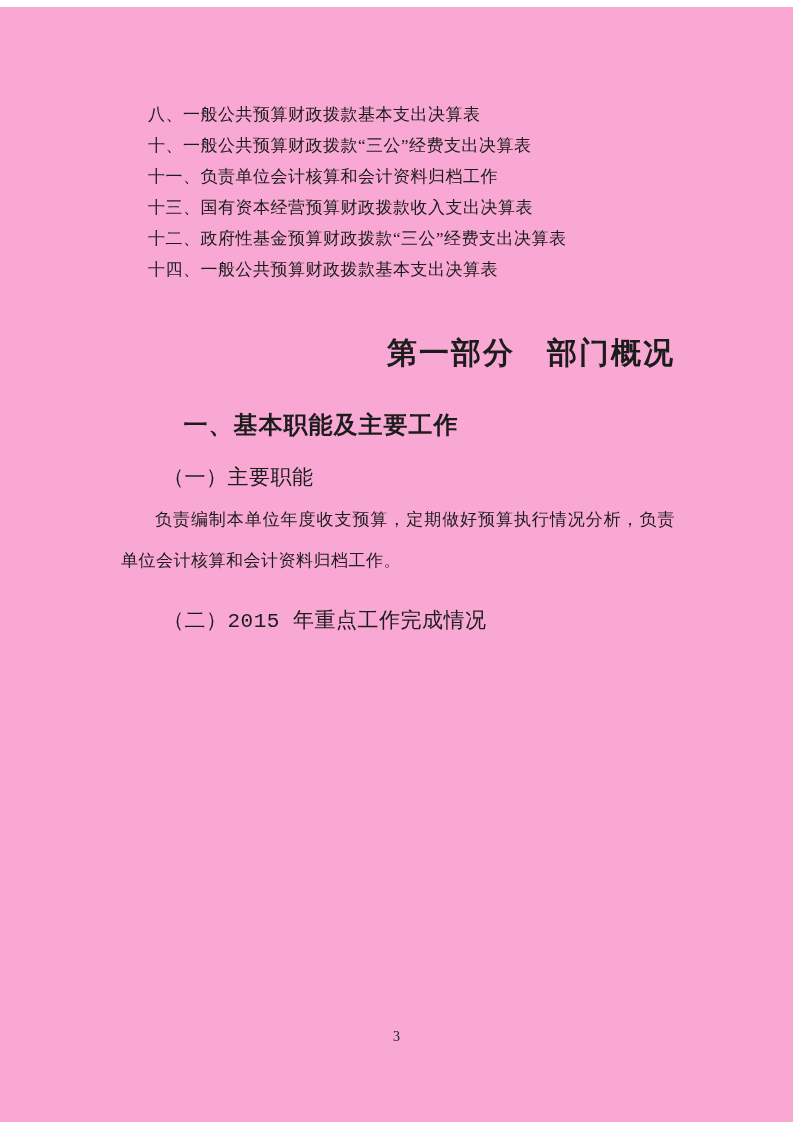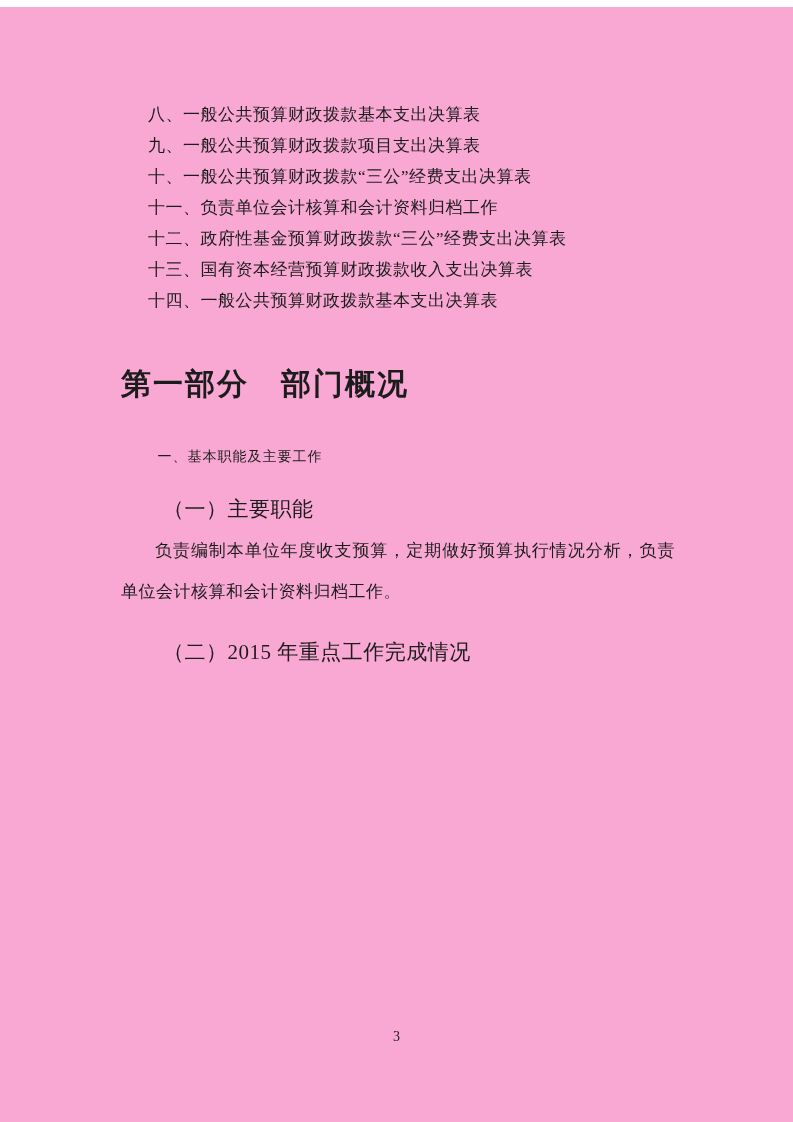--- a/index.html
+++ b/index.html
@@ -22,42 +22,43 @@
     margin-left: 27px;
   }
   .toc li {
     font-size: 17px;
     line-height: 31px;
     white-space: nowrap;
     letter-spacing: 0.5px;
   }
   .part-title {
     margin-top: 48px;
-    text-align: left;
+    text-align: right;
     font-family: "Liberation Sans", "DejaVu Sans", sans-serif;
     font-weight: bold;
     font-size: 30px;
     line-height: 40px;
     letter-spacing: 2px;
   }
   .section-heading {
     margin-top: 39px;
     font-family: "Liberation Sans", "DejaVu Sans", sans-serif;
-    font-weight: normal;
-    font-size: 14px;
+    font-weight: bold;
+    font-size: 24px;
     line-height: 26px;
     text-indent: 2.6em;
     letter-spacing: 1px;
   }
   .sub-heading {
     margin-top: 20px;
     font-size: 21px;
     line-height: 41px;
     text-indent: 2em;
     letter-spacing: 0.5px;
+    font-family: Liberation Mono, monospace;
   }
   .body-para {
     font-size: 17px;
     line-height: 41px;
     text-indent: 2em;
     text-align: justify;
     letter-spacing: 0.5px;
   }
   .page-number {
     position: absolute;
@@ -70,25 +71,24 @@
   }
 </style>
 </head>
 <body>
 
 <div class="page">
   <div class="content">
 
     <ul class="toc">
       <li>八、一般公共预算财政拨款基本支出决算表</li>
-      <li>九、一般公共预算财政拨款项目支出决算表</li>
       <li>十、一般公共预算财政拨款“三公”经费支出决算表</li>
       <li>十一、负责单位会计核算和会计资料归档工作</li>
+      <li>十三、国有资本经营预算财政拨款收入支出决算表</li>
       <li>十二、政府性基金预算财政拨款“三公”经费支出决算表</li>
-      <li>十三、国有资本经营预算财政拨款收入支出决算表</li>
       <li>十四、一般公共预算财政拨款基本支出决算表</li>
     </ul>
 
     <h1 class="part-title">第一部分　部门概况</h1>
 
     <h2 class="section-heading">一、基本职能及主要工作</h2>
 
     <p class="sub-heading">（一）主要职能</p>
 
     <p class="body-para">负责编制本单位年度收支预算，定期做好预算执行情况分析，负责单位会计核算和会计资料归档工作。</p>

